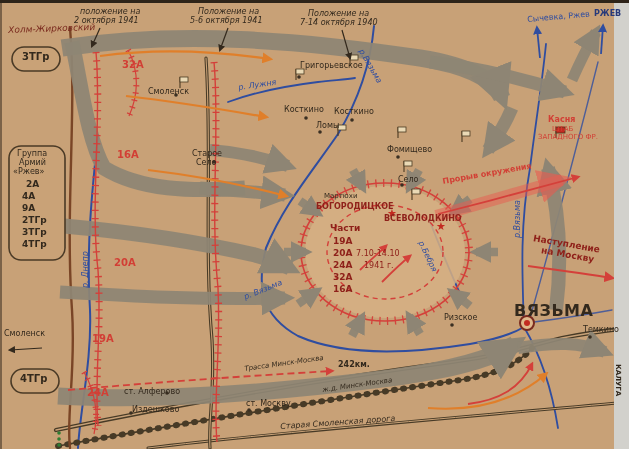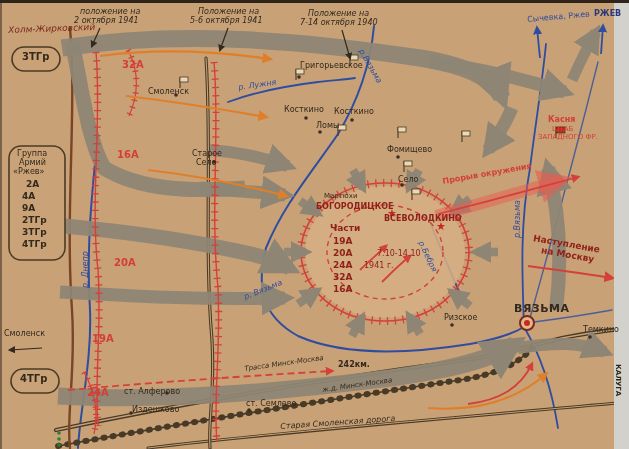--- a/index.html
+++ b/index.html
@@ -4,21 +4,21 @@
 <style>
   html,body{margin:0;padding:0;background:#b9b4aa;}
   .stage{position:relative;width:629px;height:449px;overflow:hidden;background:#c8a177;
          font-family:"DejaVu Sans",sans-serif;}
   .stage svg{position:absolute;left:0;top:0;}
   .lbl{position:absolute;font-size:8px;line-height:1.05;color:#33291d;white-space:nowrap;
        transform-origin:0 0;}
   .b{font-weight:bold}.i{font-style:italic}
   .red{color:#d23f35}.dkred{color:#8f211a}.blue{color:#2f4da0}.dkblue{color:#283a7a}
   .brown{color:#7a2a1e}
-  .f7{font-size:7px}.f9{font-size:9px}.f10{font-size:10px}.f11{font-size:11px}
+  .f7{font-size:7px}.f9{font-size:9px}.f10{font-size:10px}.f11{font-size:16px}
   .ls{letter-spacing:.5px}
 </style>
 </head>
 <body>
 
 <div class="stage">
 
 <svg width="629" height="449" viewBox="0 0 629 449">
   <defs>
     <marker id="mg" viewBox="0 0 10 10" refX="7" refY="5" markerWidth="2.6" markerHeight="2.6" orient="auto">
@@ -261,21 +261,21 @@
 <div class="lbl dkred b" style="left:316px;top:203px">БОГОРОДИЦКОЕ</div>
 <div class="lbl dkred b" style="left:384px;top:215px">ВСЕВОЛОДКИНО</div>
 <div class="lbl red b" style="left:548px;top:116px">Касня</div>
 <div class="lbl red f7" style="left:552px;top:126px">ШТАБ</div>
 <div class="lbl red f7" style="left:538px;top:134px">ЗАПАДНОГО ФР.</div>
 <div class="lbl b f11 ls" style="left:514px;top:303px">ВЯЗЬМА</div>
 <div class="lbl" style="left:583px;top:326px">Темкино</div>
 <div class="lbl" style="left:444px;top:314px">Ризское</div>
 <div class="lbl" style="left:124px;top:388px">ст. Алферово</div>
 <div class="lbl" style="left:132px;top:406px">Издешково</div>
-<div class="lbl" style="left:246px;top:400px">ст. Семлево</div>
+<div class="lbl" style="left:246px;top:400px">ст. Москву</div>
 <div class="lbl" style="left:4px;top:330px">Смоленск</div>
 <div class="lbl b f7" style="left:621px;top:364px;transform:rotate(90deg)">КАЛУГА</div>
 
 <div class="lbl blue i" style="left:82px;top:288px;transform:rotate(-90deg)">р. Днепр</div>
 <div class="lbl blue i" style="left:238px;top:84px;transform:rotate(-8deg)">р. Лужня</div>
 <div class="lbl blue i" style="left:364px;top:48px;transform:rotate(60deg)">р.Вязьма</div>
 <div class="lbl blue i" style="left:243px;top:294px;transform:rotate(-22deg)">р. Вязьма</div>
 <div class="lbl blue i" style="left:514px;top:238px;transform:rotate(-90deg)">р.Вязьма</div>
 <div class="lbl blue i" style="left:424px;top:240px;transform:rotate(65deg)">р.Бебря</div>
 
@@ -287,16 +287,16 @@
 <div class="lbl red b" style="left:442px;top:178px;transform:rotate(-10deg)">Прорыв окружения</div>
 <div class="lbl dkred b f9" style="left:534px;top:234px;transform:rotate(10deg)">Наступление</div>
 <div class="lbl dkred b f9" style="left:542px;top:246px;transform:rotate(10deg)">на Москву</div>
 
 <div class="lbl dkred b f9" style="left:330px;top:224px">Части</div>
 <div class="lbl dkred b f9" style="left:333px;top:237px">19А</div>
 <div class="lbl dkred b f9" style="left:333px;top:249px">20А</div>
 <div class="lbl dkred b f9" style="left:333px;top:261px">24А</div>
 <div class="lbl dkred b f9" style="left:333px;top:273px">32А</div>
 <div class="lbl dkred b f9" style="left:333px;top:285px">16А</div>
-<div class="lbl dkred" style="left:377px;top:250px">7.10-14.10</div>
+<div class="lbl dkred" style="left:356px;top:250px">7.10-14.10</div>
 <div class="lbl dkred" style="left:364px;top:262px">1941 г.</div>
 
 </div>
 
 </body></html>

